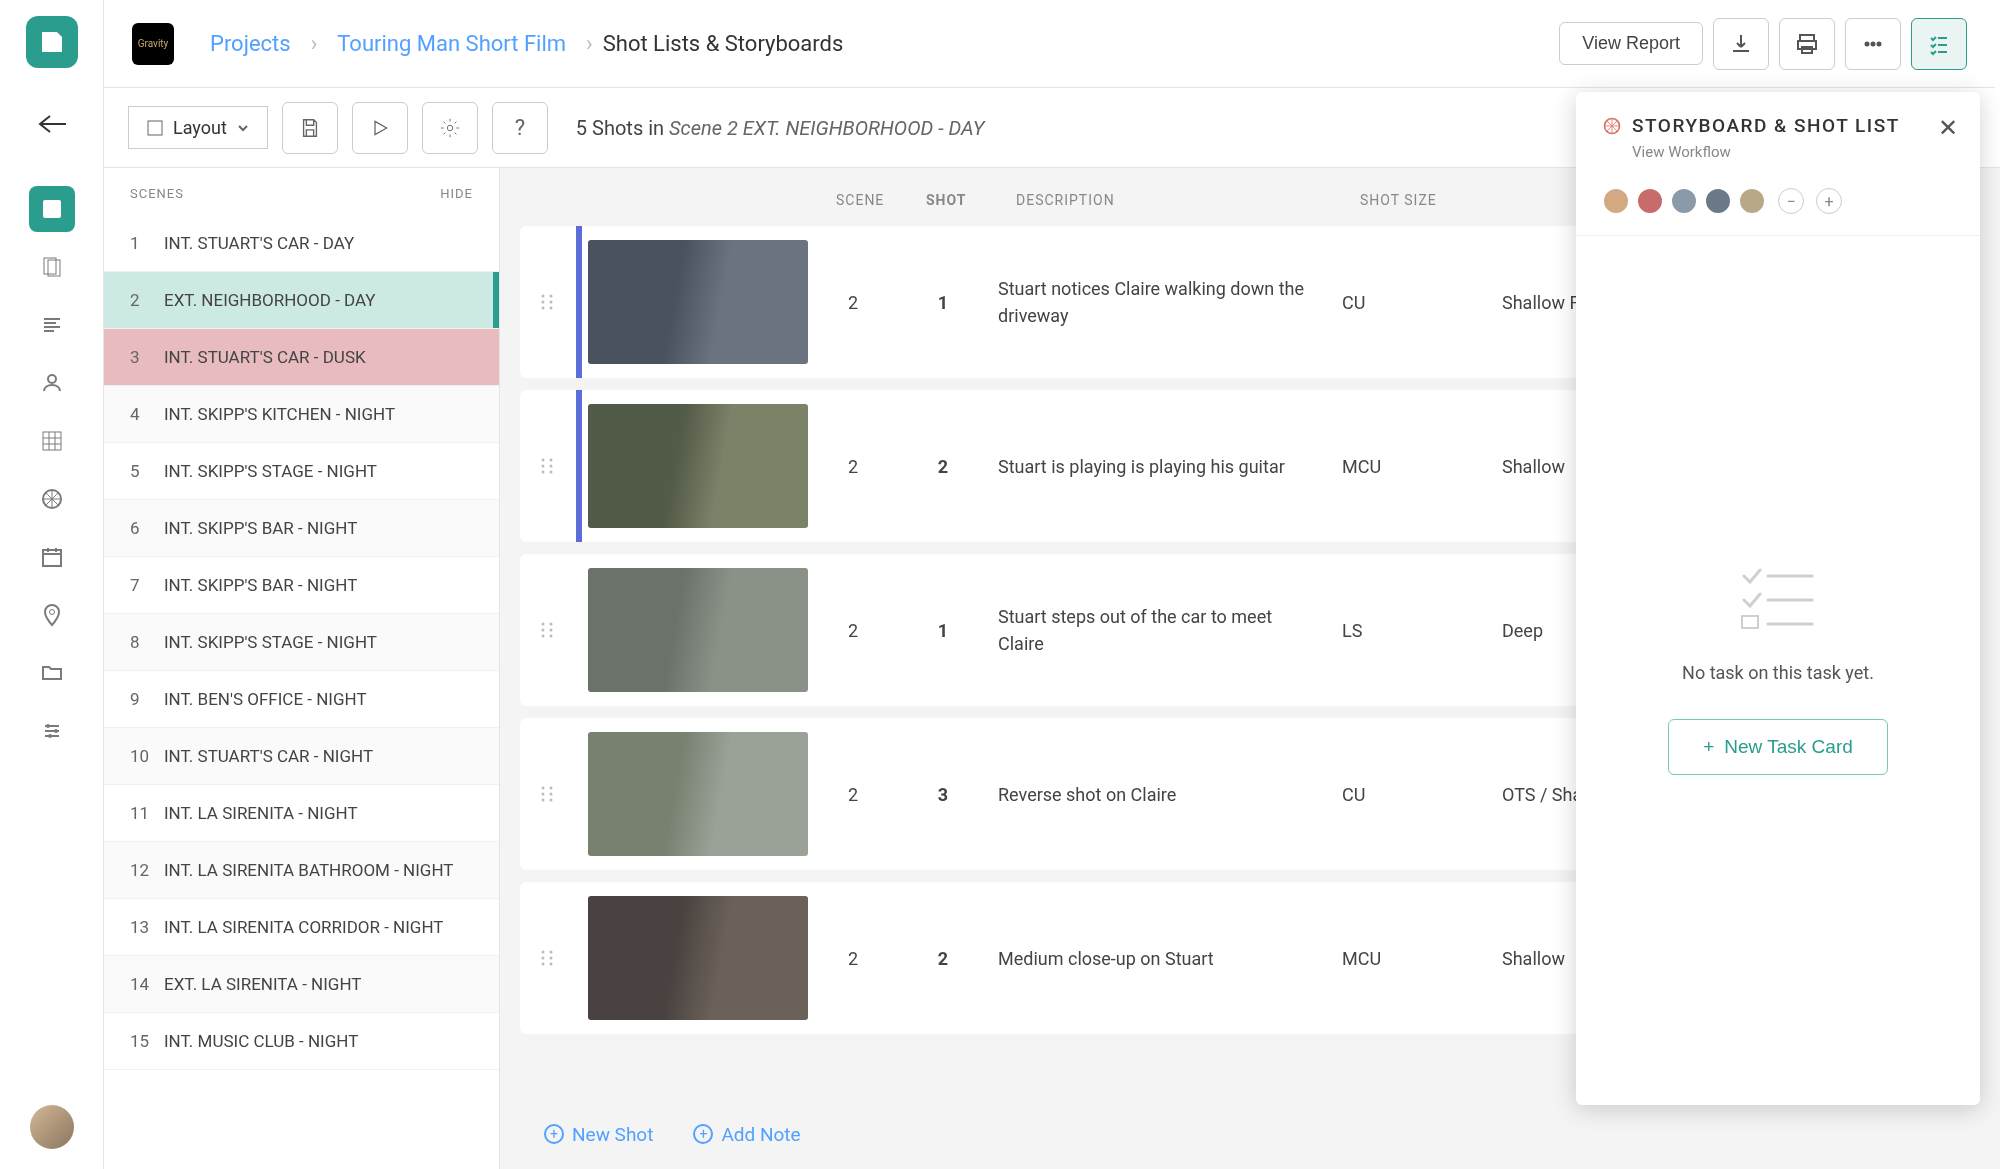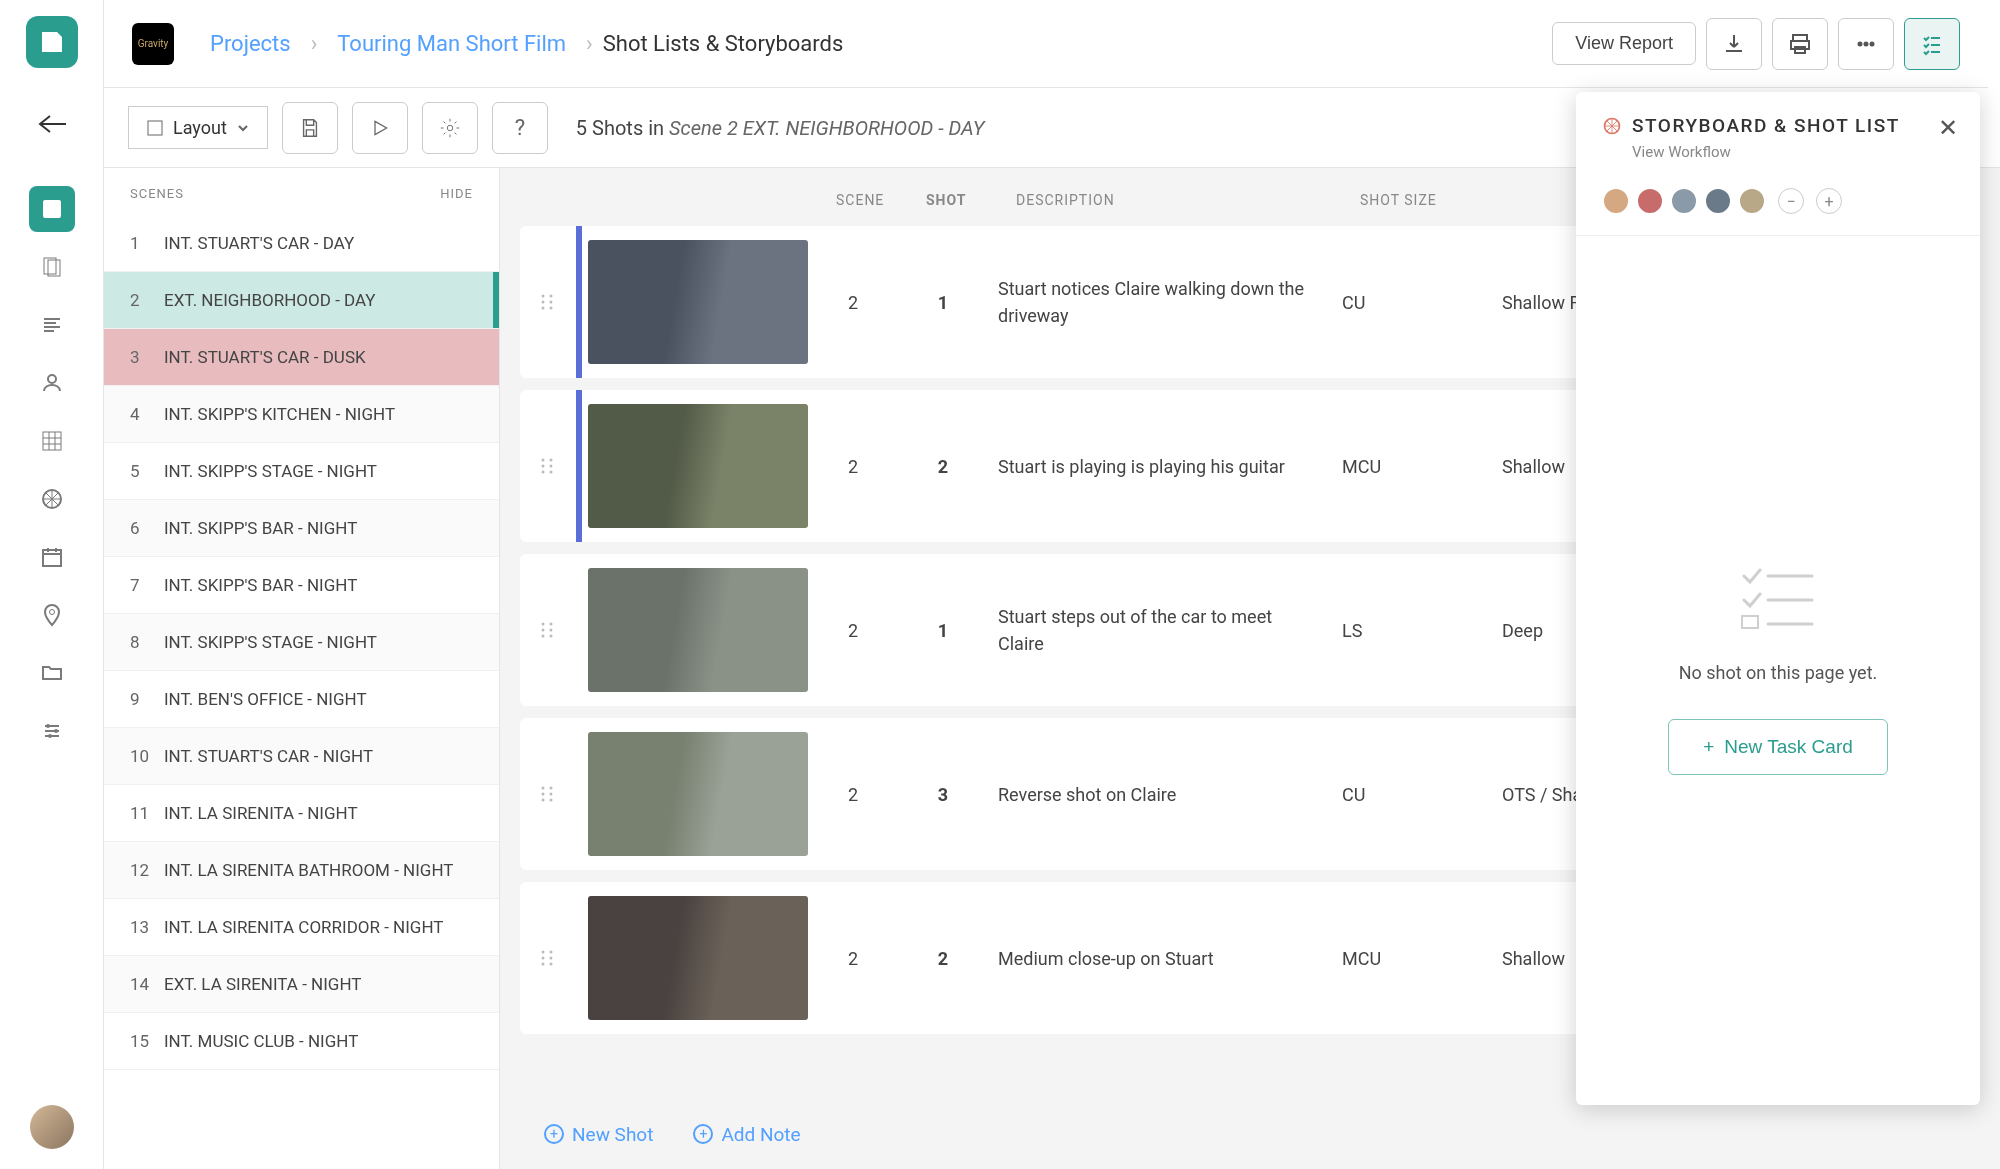--- a/index.html
+++ b/index.html
@@ -57,21 +57,21 @@
   width: 44px; height: 44px;
   border-radius: 50%;
   background: linear-gradient(135deg, #d4b896, #8a7560);
   margin-bottom: 20px;
 }
 
 
 .top-header {
   position: fixed;
   left: 104px; top: 0;
-  right: 12px;
+  right: 5px;
   height: 88px;
   background: #fff;
   border-bottom: 1px solid #e5e5e5;
   display: flex;
   align-items: center;
   padding: 14px 28px;
 }
 .project-badge {
   width: 42px; height: 42px;
   background: #000;
@@ -796,19 +796,19 @@
   </div>
   <div class="side-panel-body">
     <div class="empty-icon">
       <svg width="80" height="64" viewBox="0 0 80 64">
         <path d="M6 10l6 6 10-12 M30 10h44" stroke="#cfcfcf" stroke-width="3" fill="none" stroke-linecap="round"></path>
         <path d="M6 34l6 6 10-12 M30 34h44" stroke="#cfcfcf" stroke-width="3" fill="none" stroke-linecap="round"></path>
         <path d="M30 58h44" stroke="#cfcfcf" stroke-width="3" fill="none" stroke-linecap="round"></path>
         <rect x="4" y="50" width="16" height="12" fill="none" stroke="#cfcfcf" stroke-width="2"></rect>
       </svg>
     </div>
-    <div class="empty-text">No shot on this page yet.</div>
+    <div class="empty-text">No task on this task yet.</div>
     <button class="new-task-btn">
       <span>+</span>
       <span>New Task Card</span>
     </button>
   </div>
 </div>
 
 </body></html>

